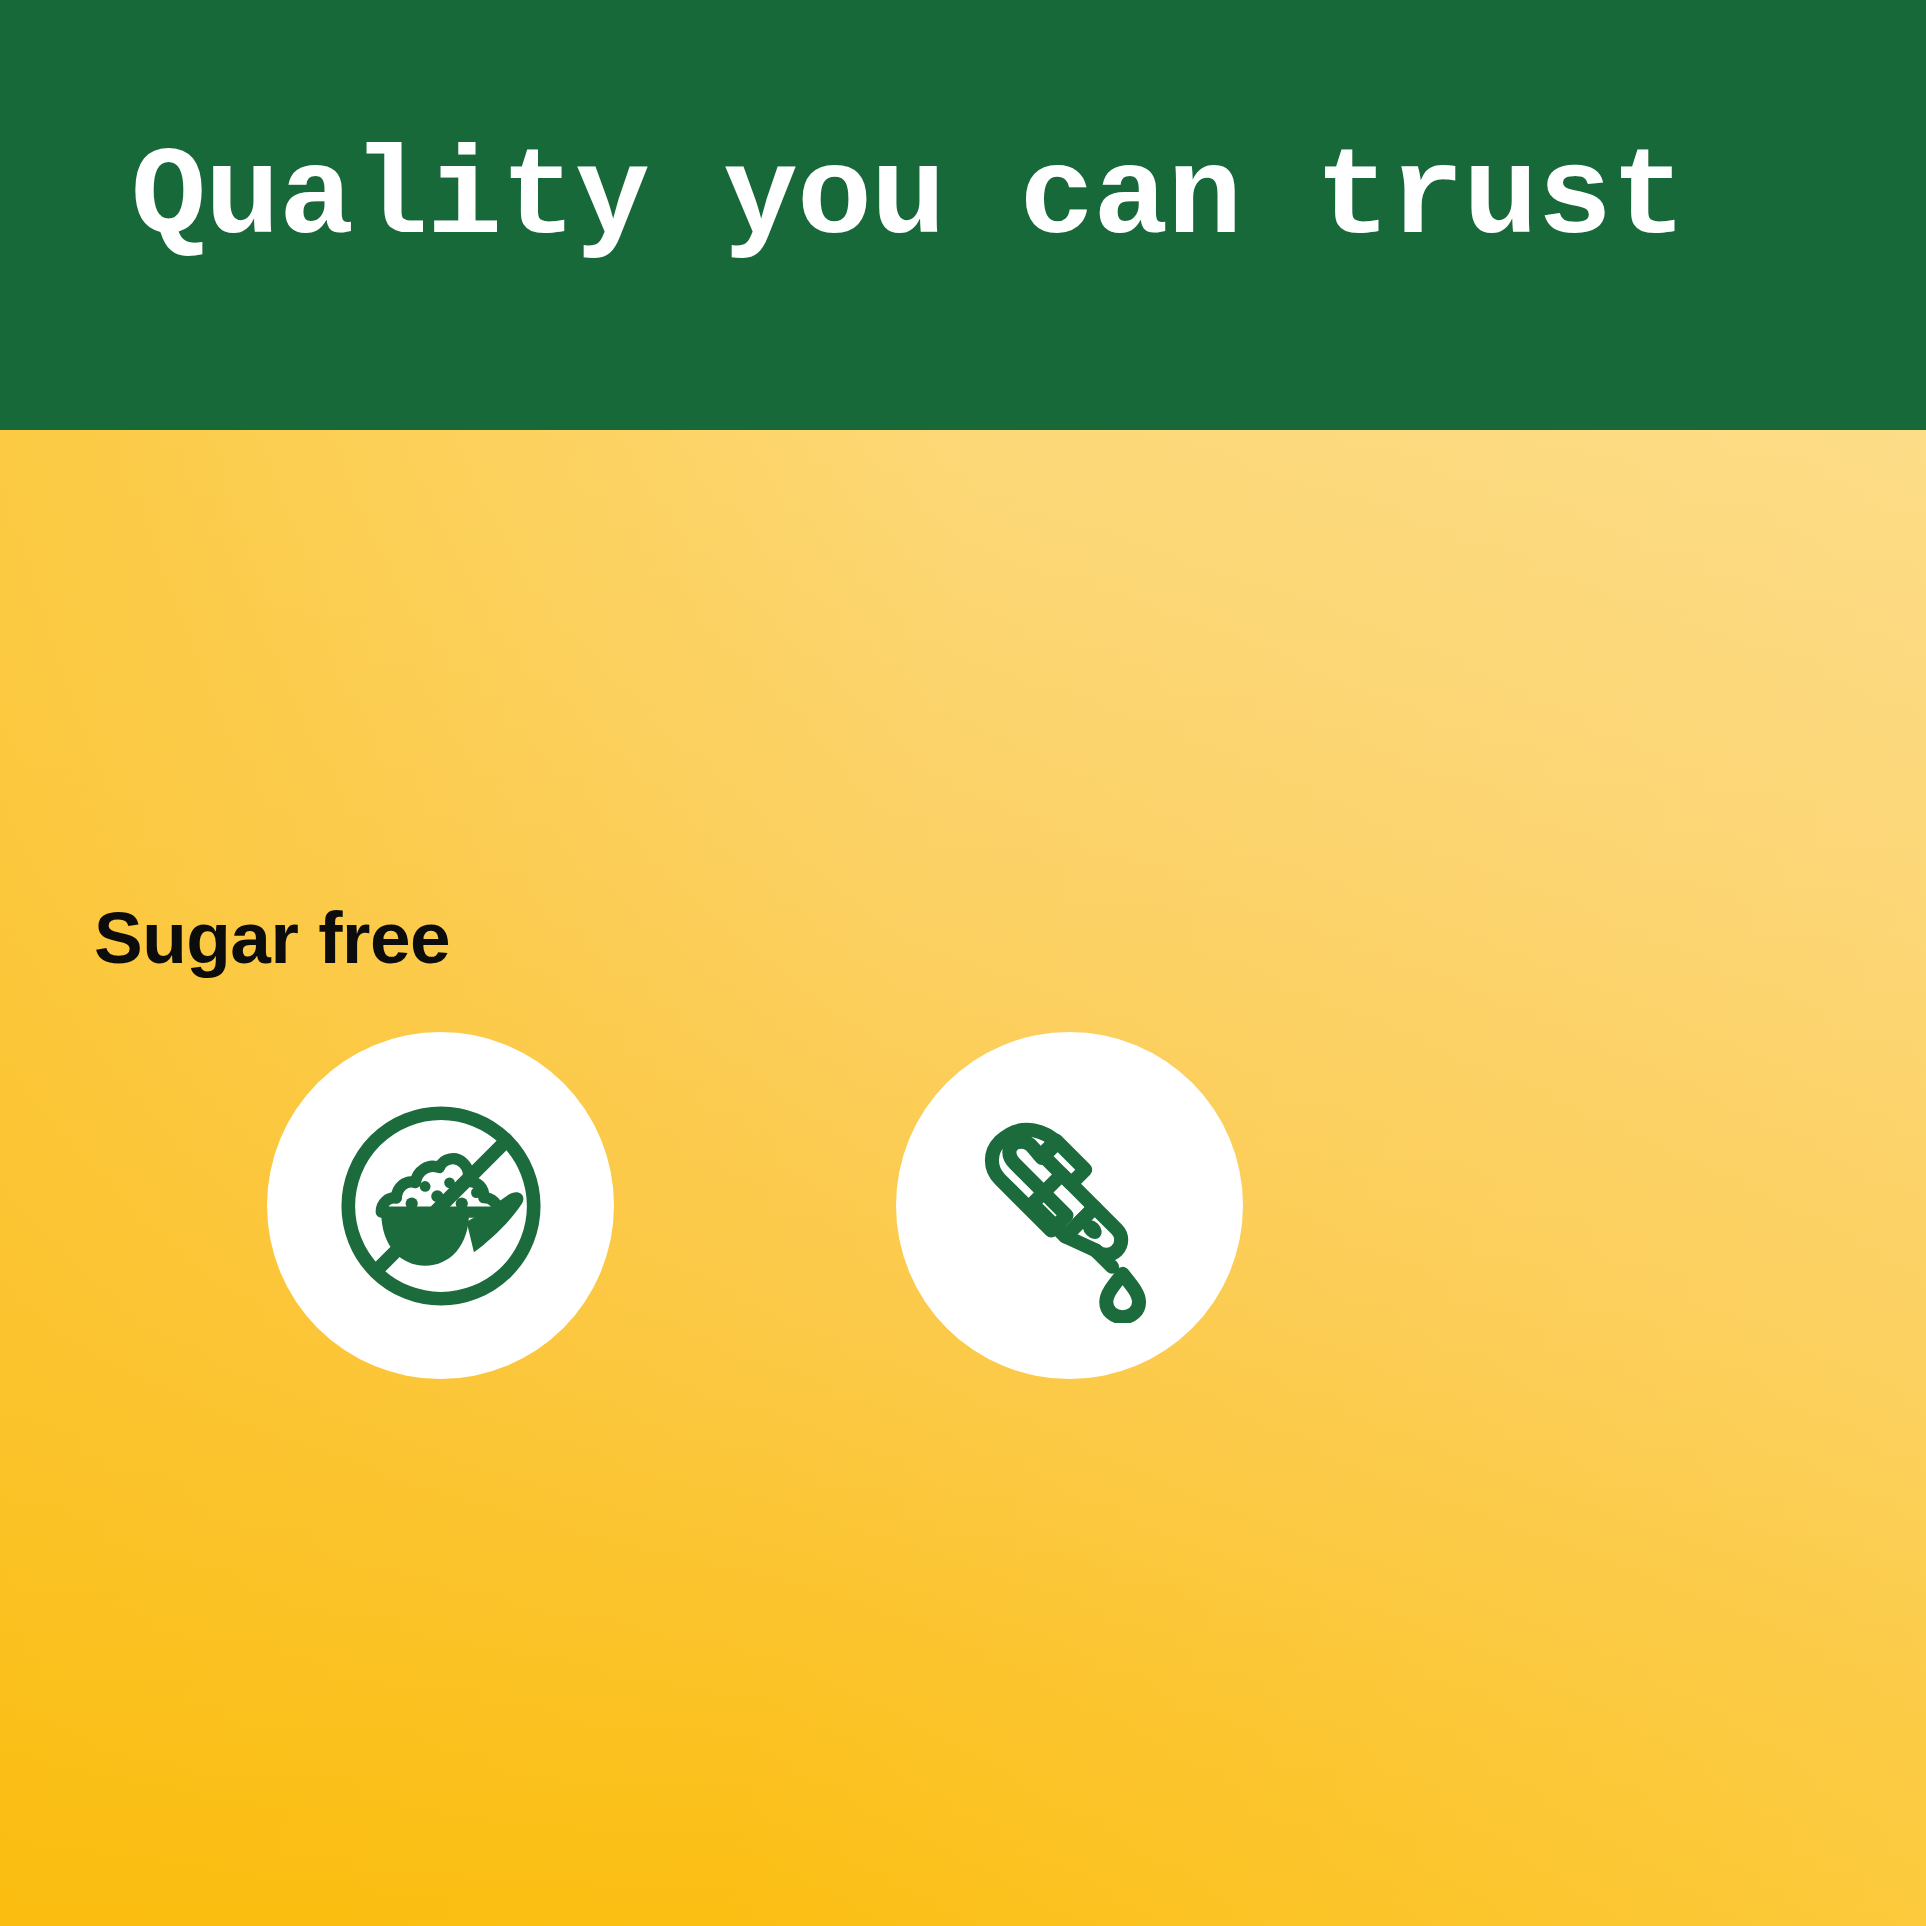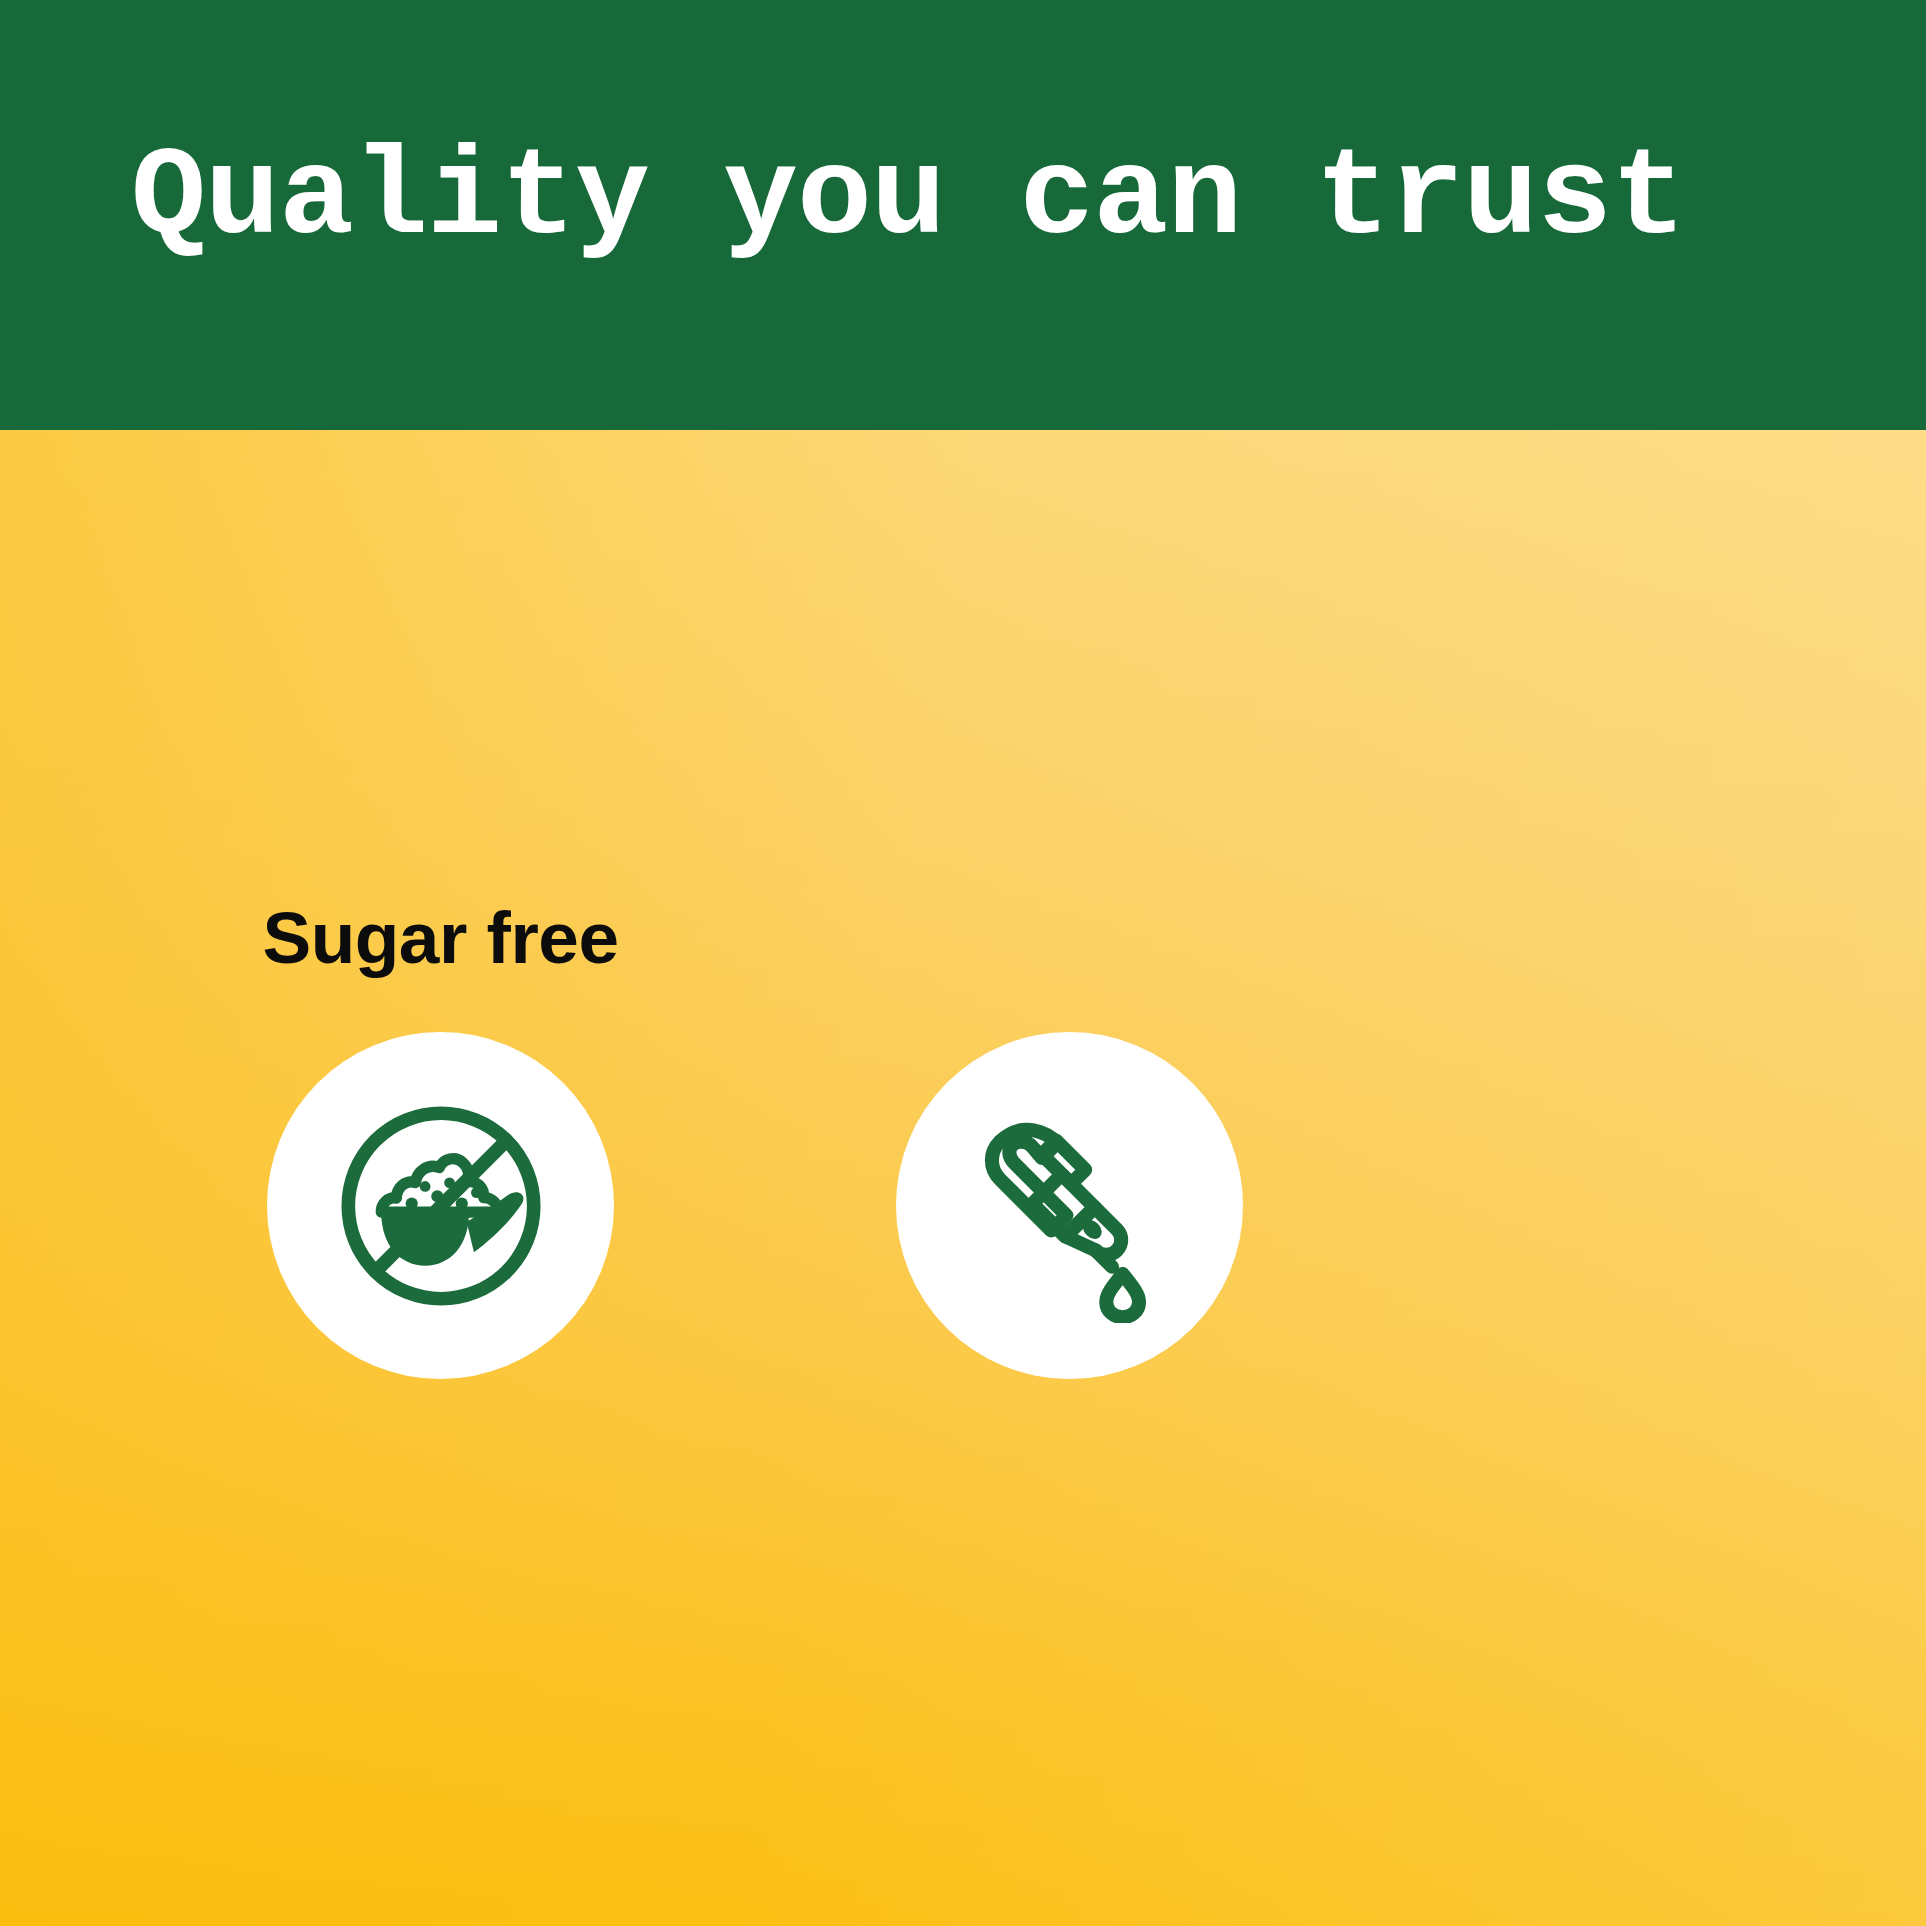--- a/index.html
+++ b/index.html
@@ -80,21 +80,20 @@
     height: 1089px;
   }
   #feature-sugar-free { left: 94px; }
   #feature-no-color   { left: 723px; }
 
   .feature-label {
     position: absolute;
     top: 465px;
     left: 0;
     width: 693px;
-    text-align: center;
     color: #0C0C0C;
     font-family: "Liberation Sans", sans-serif;
     font-weight: bold;
     font-size: 73px;
     line-height: 85px;
     letter-spacing: -0.5px;
     white-space: nowrap;
   }
 
   .icon-disc {

